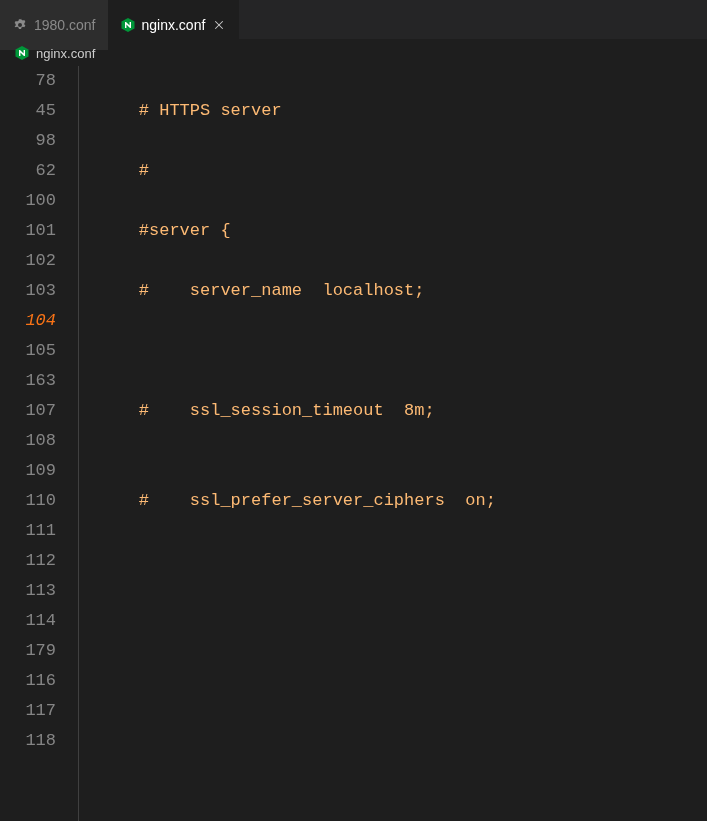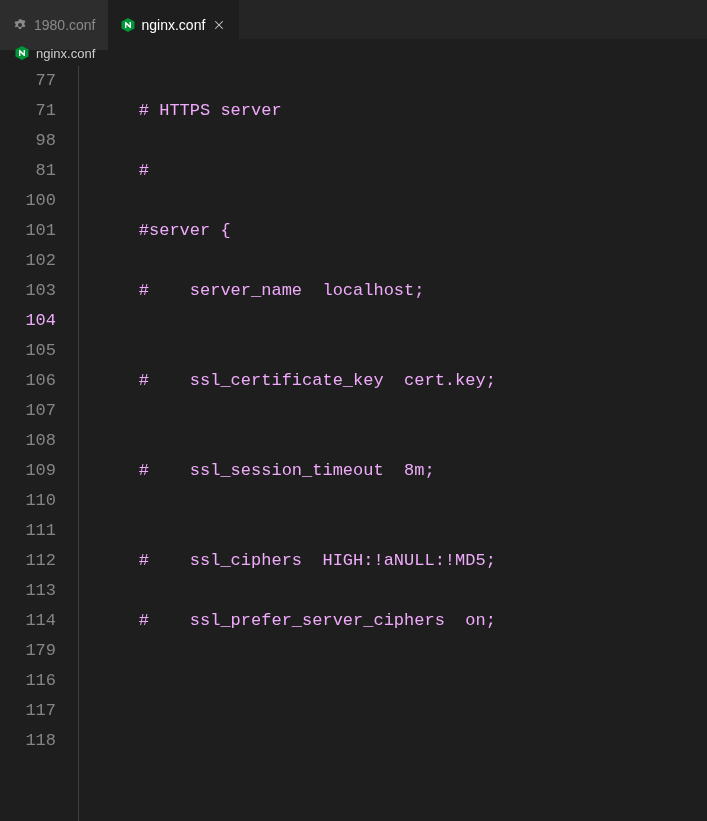--- a/index.html
+++ b/index.html
@@ -65,39 +65,40 @@
       text-align: right;
       padding-right: 22px;
       color: #858585;
       user-select: none;
       background: #1e1e1e;
     }
     .gutter .ln {
       font-variant-numeric: tabular-nums;
     }
     .gutter .ln.current {
-      color: #f0abfc;
+      color: #f97316;
+      font-style: italic;
     }
     .indent-guide-col {
       width: 20px;
       border-left: 1px solid #404040;
     }
     .code {
       background: #1e1e1e;
       white-space: pre;
       flex: 1;
       padding-left: 0px;
     }
     .code-line {
       display: block;
     }
     .code-line.highlight {
       background: #2a2d2e;
     }
-    .comment { color: #f0abfc; }
+    .comment { color: #fdba74; }
     .plain   { color: #d4d4d4; }
   </style>
 </head>
 <body>
 
 <div class="tab-bar">
   <div class="tab inactive">
     <span class="tab-icon">
       <svg viewBox="0 0 16 16" width="16" height="16" fill="#8a8a8a">
           <path d="M9.1 1.2l.3 1.5c.5.2 1 .4 1.4.8l1.5-.5 1.1 1.9-1.1 1c.1.5.1 1 0 1.5l1.1 1-1.1 1.9-1.5-.5c-.4.3-.9.6-1.4.8l-.3 1.5H6.9l-.3-1.5c-.5-.2-1-.4-1.4-.8l-1.5.5L2.6 9.4l1.1-1c-.1-.5-.1-1 0-1.5l-1.1-1 1.1-1.9 1.5.5c.4-.3.9-.6 1.4-.8l.3-1.5h2.2zM8 10a2 2 0 100-4 2 2 0 000 4z"></path>
@@ -127,56 +128,54 @@
     <svg viewBox="0 0 16 16" width="16" height="16">
         <polygon points="8,1 14.5,4.5 14.5,11.5 8,15 1.5,11.5 1.5,4.5" fill="#009639"></polygon>
         <path d="M5 5v6h1.4V7.5L10 11h1V5H9.6v3.5L6 5H5z" fill="#fff"></path>
       </svg>
   </span>
   <span>nginx.conf</span>
 </div>
 
 <div class="editor">
   <div class="gutter">
-    <div class="ln">77</div>
-    <div class="ln">71</div>
+    <div class="ln">78</div>
+    <div class="ln">45</div>
     <div class="ln">98</div>
-    <div class="ln">81</div>
+    <div class="ln">62</div>
     <div class="ln">100</div>
     <div class="ln">101</div>
     <div class="ln">102</div>
     <div class="ln">103</div>
     <div class="ln current">104</div>
     <div class="ln">105</div>
-    <div class="ln">106</div>
+    <div class="ln">163</div>
     <div class="ln">107</div>
     <div class="ln">108</div>
     <div class="ln">109</div>
     <div class="ln">110</div>
     <div class="ln">111</div>
     <div class="ln">112</div>
     <div class="ln">113</div>
     <div class="ln">114</div>
     <div class="ln">179</div>
     <div class="ln">116</div>
     <div class="ln">117</div>
     <div class="ln">118</div>
   </div>
   <div class="indent-guide-col"></div>
   <div class="code">
 <span class="code-line"><span class="comment">    # HTTPS server</span></span>
 <span class="code-line"><span class="comment">    #</span></span>
 <span class="code-line"><span class="comment">    #server {</span></span>
 <span class="code-line"><span class="comment">    #    server_name  localhost;</span></span>
 <span class="code-line"><span class="plain"></span></span>
-<span class="code-line"><span class="comment">    #    ssl_certificate_key  cert.key;</span></span>
 <span class="code-line highlight"><span class="plain"></span></span>
 <span class="code-line"><span class="comment">    #    ssl_session_timeout  8m;</span></span>
 <span class="code-line"><span class="plain"></span></span>
-<span class="code-line"><span class="comment">    #    ssl_ciphers  HIGH:!aNULL:!MD5;</span></span>
 <span class="code-line"><span class="comment">    #    ssl_prefer_server_ciphers  on;</span></span>
 <span class="code-line"><span class="plain"></span></span>
 
 
 
 
 
 
 
 <span class="code-line"><span class="plain"></span></span>

